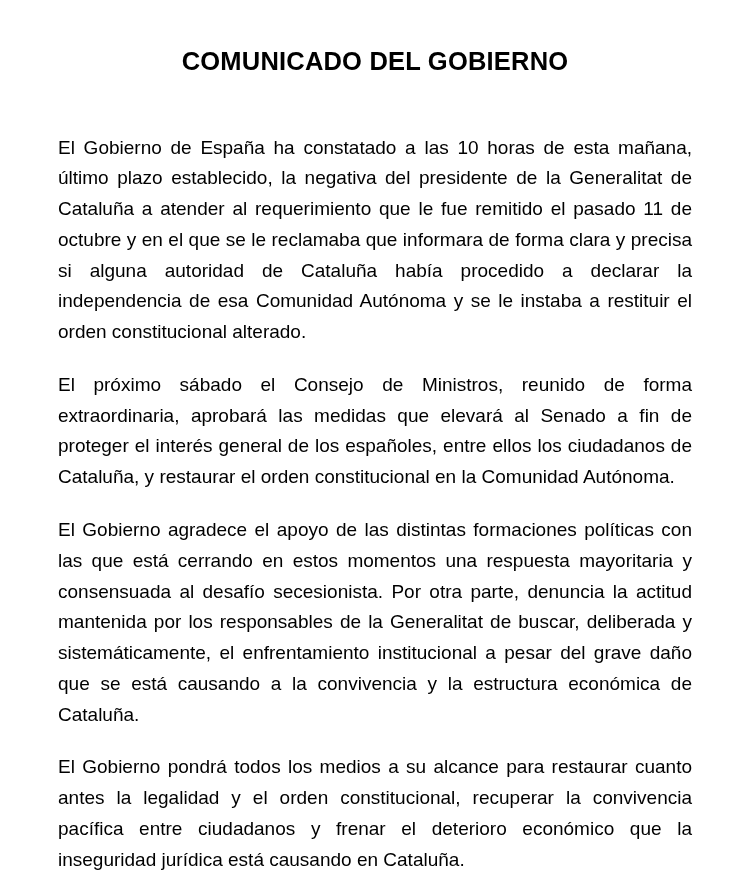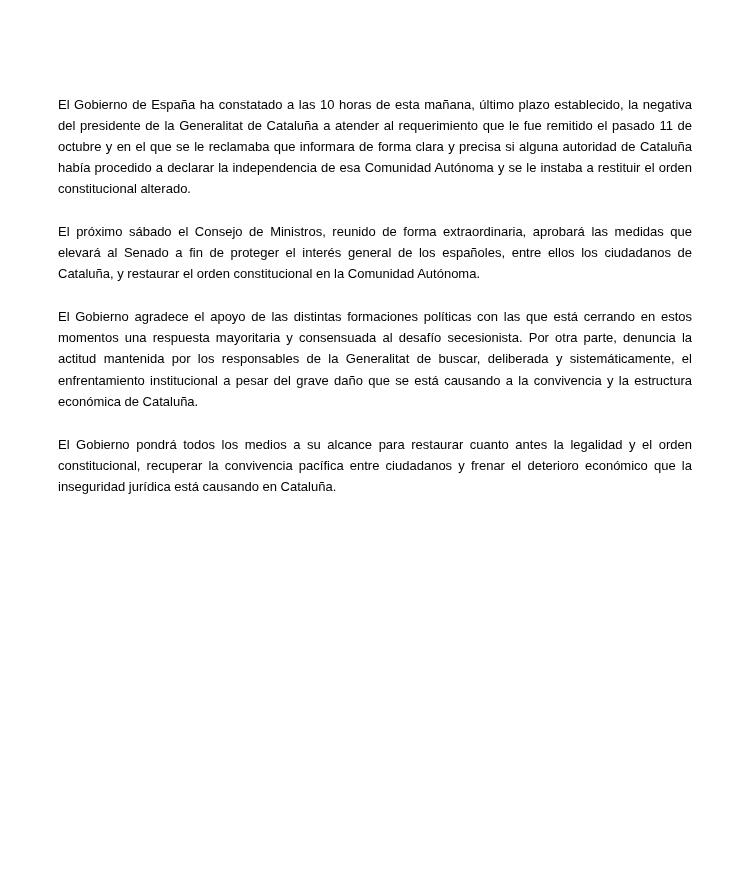--- a/index.html
+++ b/index.html
@@ -28,41 +28,42 @@
     letter-spacing: 0.2px;
     margin: 8px 0 0 0;
     line-height: 1.2;
   }
   .body-block {
     margin-top: 56px;
   }
   p.para {
     text-align: justify;
     text-justify: inter-word;
-    font-size: 13px;
+    font-size: 19px;
     line-height: 1.62;
     margin: 0 0 22px 0;
     hyphens: none;
   }
   p.para:last-of-type {
     margin-bottom: 12px;
   }
   .date-line {
     text-align: right;
     font-size: 16.2px;
     line-height: 1.5;
     margin-top: 26px;
     padding-right: 2px;
   }
 </style>
 </head>
 <body>
 
 <div class="page">
 
+  <h1 class="doc-title">COMUNICADO DEL GOBIERNO</h1>
 
   <div class="body-block">
     <p class="para">El Gobierno de España ha constatado a las 10 horas de esta mañana, último plazo establecido, la negativa del presidente de la Generalitat de Cataluña a atender al requerimiento que le fue remitido el pasado 11 de octubre y en el que se le reclamaba que informara de forma clara y precisa si alguna autoridad de Cataluña había procedido a declarar la independencia de esa Comunidad Autónoma y se le instaba a restituir el orden constitucional alterado.</p>
     <p class="para">El próximo sábado el Consejo de Ministros, reunido de forma extraordinaria, aprobará las medidas que elevará al Senado a fin de proteger el interés general de los españoles,  entre ellos los ciudadanos de Cataluña, y restaurar el orden constitucional en la Comunidad Autónoma.</p>
     <p class="para">El Gobierno agradece el apoyo de las distintas formaciones políticas con las que está cerrando en estos momentos una respuesta mayoritaria y consensuada al desafío secesionista. Por otra parte, denuncia la actitud mantenida por los responsables de la Generalitat de buscar, deliberada y sistemáticamente, el enfrentamiento institucional a pesar del grave daño que se está causando a la convivencia y la estructura económica de Cataluña.</p>
     <p class="para">El  Gobierno pondrá todos los medios a su alcance para restaurar cuanto antes la legalidad y el orden constitucional, recuperar la convivencia pacífica entre ciudadanos y frenar el deterioro económico que la inseguridad jurídica está causando en Cataluña.</p>
   </div>
 
 
 </div>

